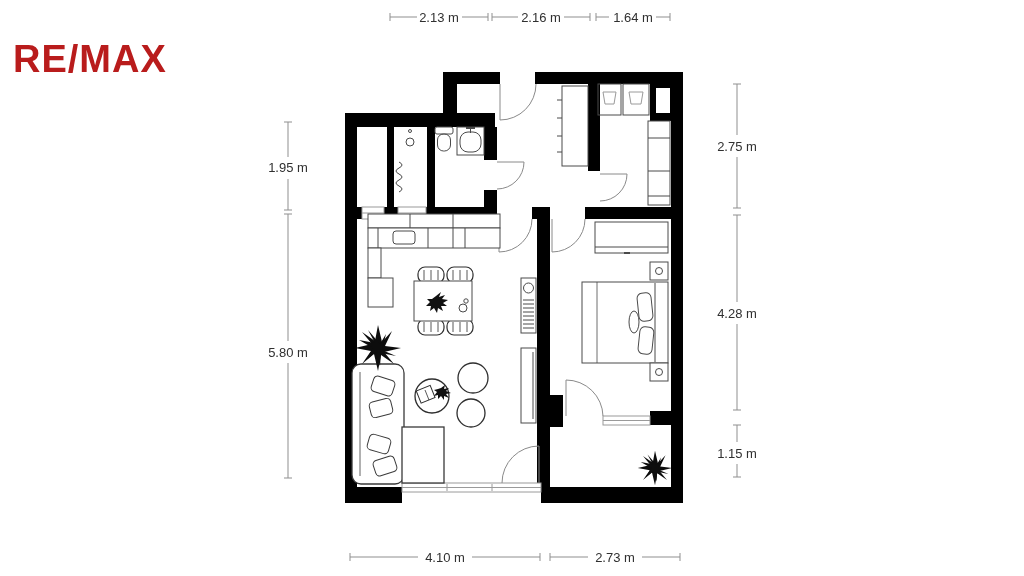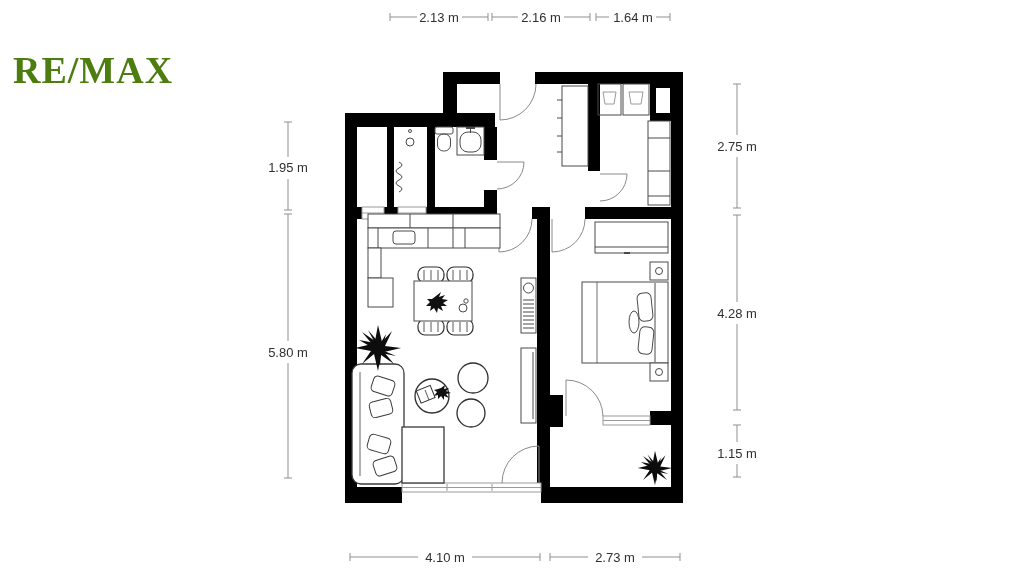--- a/index.html
+++ b/index.html
@@ -1,19 +1,19 @@
 <!DOCTYPE html>
 <html><head>
 <meta charset="utf-8">
 <style>
   html,body{margin:0;padding:0;background:#ffffff;width:1024px;height:576px;overflow:hidden;
     font-family:"Liberation Sans", sans-serif;}
   .stage{position:relative;width:1024px;height:576px;background:#fff;}
-  .logo{position:absolute;left:13px;top:48px;font-size:38px;font-weight:800;
-    letter-spacing:1px;color:#4d7c0f;font-family:Liberation Serif, serif;}
+  .logo{position:absolute;left:13px;top:38px;font-size:38px;font-weight:800;
+    letter-spacing:1px;color:#b91c1c;font-family:Liberation Sans, sans-serif;}
   svg{position:absolute;left:0;top:0;}
   svg text{font-family:"Liberation Sans",sans-serif;font-size:13px;fill:#303030;}
 </style>
 </head>
 <body>
 <div class="stage">
 
 <div class="logo">RE/MAX</div>
 
 <svg width="1024" height="576" viewBox="0 0 1024 576">

